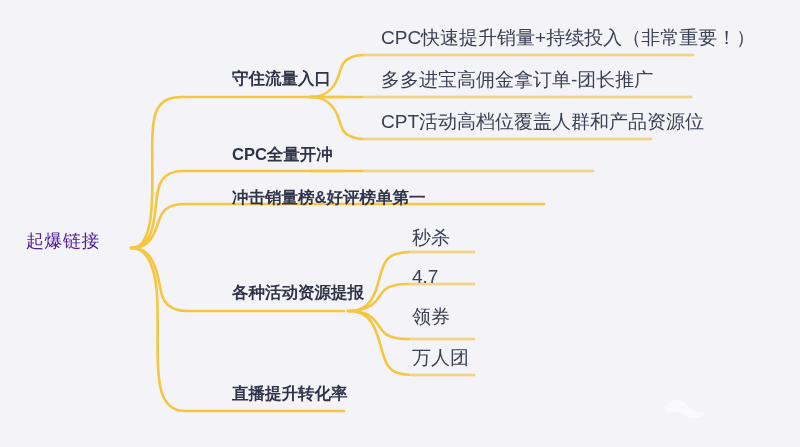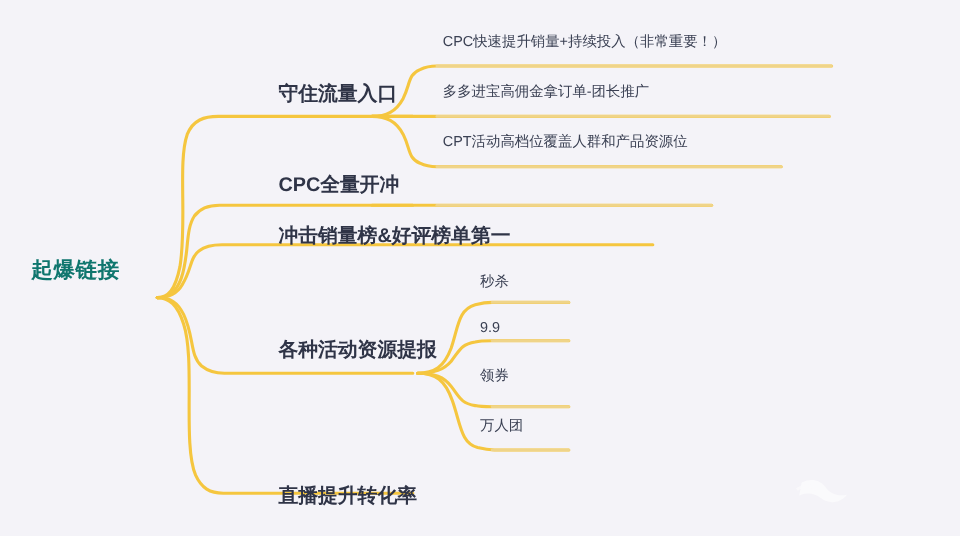--- a/index.html
+++ b/index.html
@@ -29,34 +29,36 @@
     pointer-events: none;
   }
   .node-text {
     position: absolute;
     white-space: nowrap;
     color: #2f3447;
     line-height: 1;
   }
   .root-node {
     font-size: 18px;
-    font-weight: bold;
+    font-weight: normal;
     letter-spacing: 0.5px;
-    color: #0f766e;
+    color: #4c1d95;
+    margin-top: 16px;
   }
   .branch-node {
     font-size: 16.5px;
     font-weight: 600;
     color: #2f3447;
     margin-left: 40px;
   }
   .leaf-node {
-    font-size: 12px;
+    font-size: 19px;
     font-weight: 500;
     color: #3a4053;
+    margin-left: 12px;
   }
 </style>
 </head>
 <body>
 
 <div id="mindmap-root">
 
   <svg id="connector-layer" viewBox="0 0 800 447" width="800" height="447">
     <g fill="none" stroke="#f5c63f" stroke-width="2.6" stroke-linecap="round">
 
@@ -112,21 +114,21 @@
 
   <div class="node-text branch-node" style="left:192px; top:146px;">CPC全量开冲</div>
 
 
   <div class="node-text branch-node" style="left:192px; top:189px;">冲击销量榜&amp;好评榜单第一</div>
 
   <div class="node-text branch-node" style="left:192px; top:284px;">各种活动资源提报</div>
 
   <div class="node-text leaf-node" style="left:400px; top:228px;">秒杀</div>
 
-  <div class="node-text leaf-node" style="left:400px; top:267px;">9.9</div>
+  <div class="node-text leaf-node" style="left:400px; top:267px;">4.7</div>
 
   <div class="node-text leaf-node" style="left:400px; top:307px;">领券</div>
 
   <div class="node-text leaf-node" style="left:400px; top:348px;">万人团</div>
 
-  <div class="node-text branch-node" style="left:192px; top:405px;">直播提升转化率</div>
+  <div class="node-text branch-node" style="left:192px; top:385px;">直播提升转化率</div>
 
 </div>
 
 </body></html>

